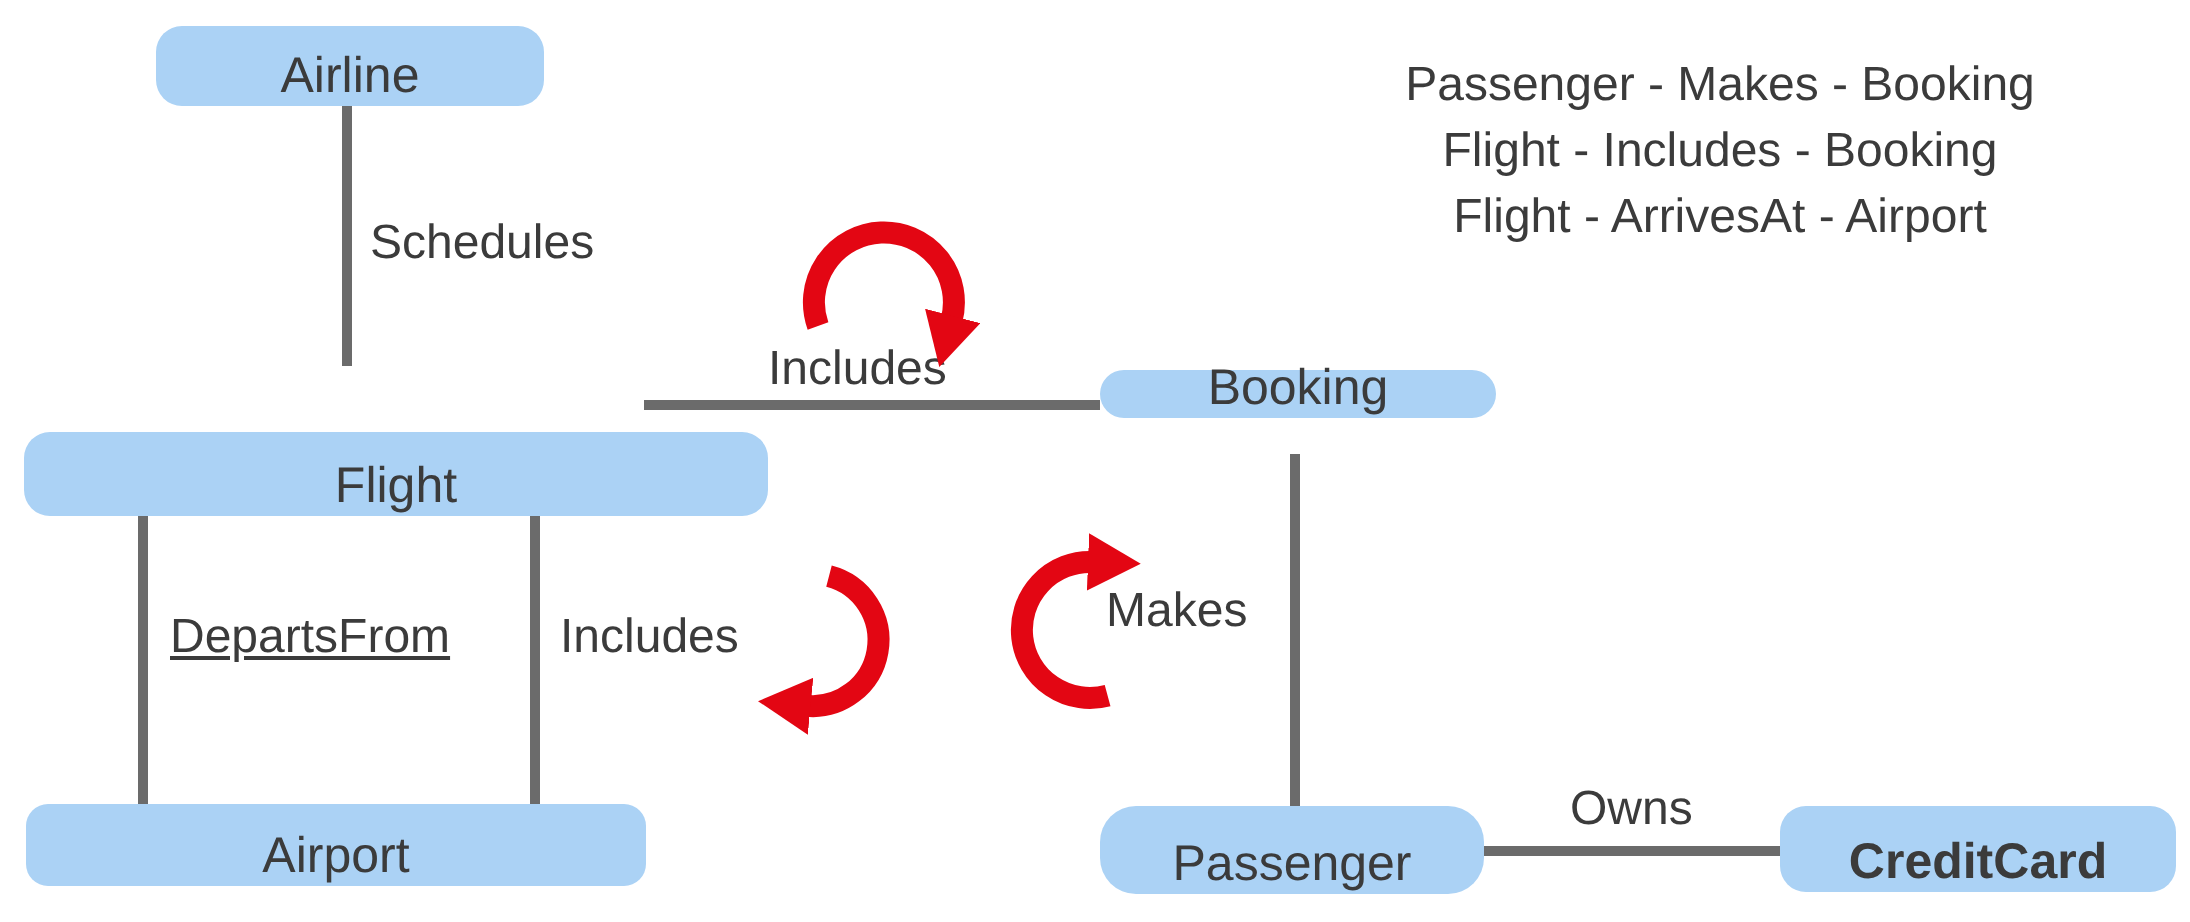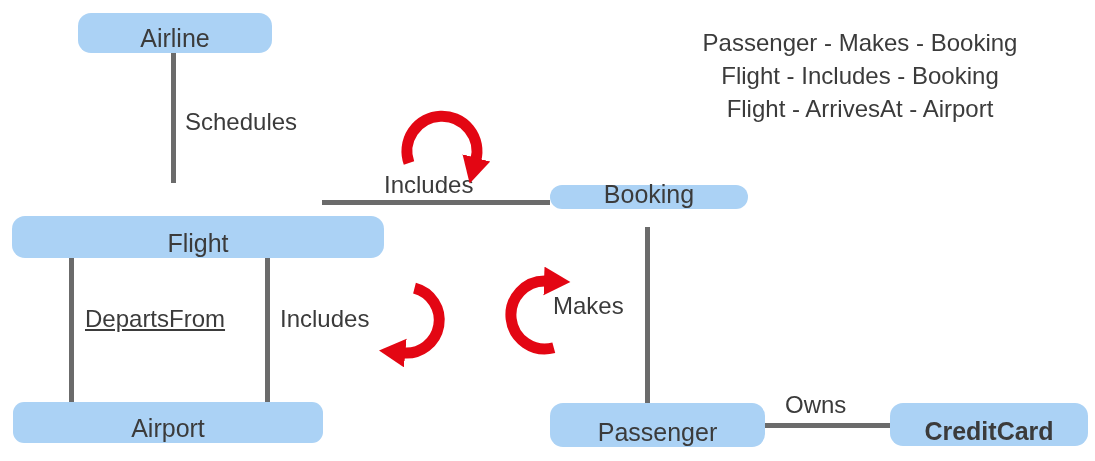--- a/index.html
+++ b/index.html
@@ -60,21 +60,21 @@
     text-align: center;
     font-size: 24px;
     line-height: 33px;
     color: var(--text, #3b3b3b);
   }
   
   #node-airline    { left: 78px;  top: 13px;  width: 194px; height: 40px; }
   #node-flight     { left: 12px;  top: 183px; width: 372px; height: 42px; margin-top: 33px; }
   #node-booking    { left: 550px; top: 185px; width: 198px; height: 24px; }
   #node-airport    { left: 13px;  top: 402px; width: 310px; height: 41px; border-radius: 11px; }
-  #node-passenger  { left: 550px; top: 403px; width: 215px; height: 44px; }
+  #node-passenger  { left: 550px; top: 403px; width: 192px; height: 44px; border-radius: 18px; }
   #node-creditcard { left: 890px; top: 403px; width: 198px; height: 43px; font-weight: bold; }
   
   #line-schedules  { left: 171px; top: 53px;  width: 5px;   height: 130px; }
   #line-includes   { left: 322px; top: 200px; width: 228px; height: 5px; }
   #line-departs    { left: 69px;  top: 225px; width: 5px;   height: 177px; }
   #line-arrives    { left: 265px; top: 225px; width: 5px;   height: 177px; }
   #line-makes      { left: 645px; top: 227px; width: 5px;   height: 176px; }
   #line-owns       { left: 742px; top: 423px; width: 148px; height: 5px; }
   
   #label-schedules   { left: 185px; top: 108px; }

